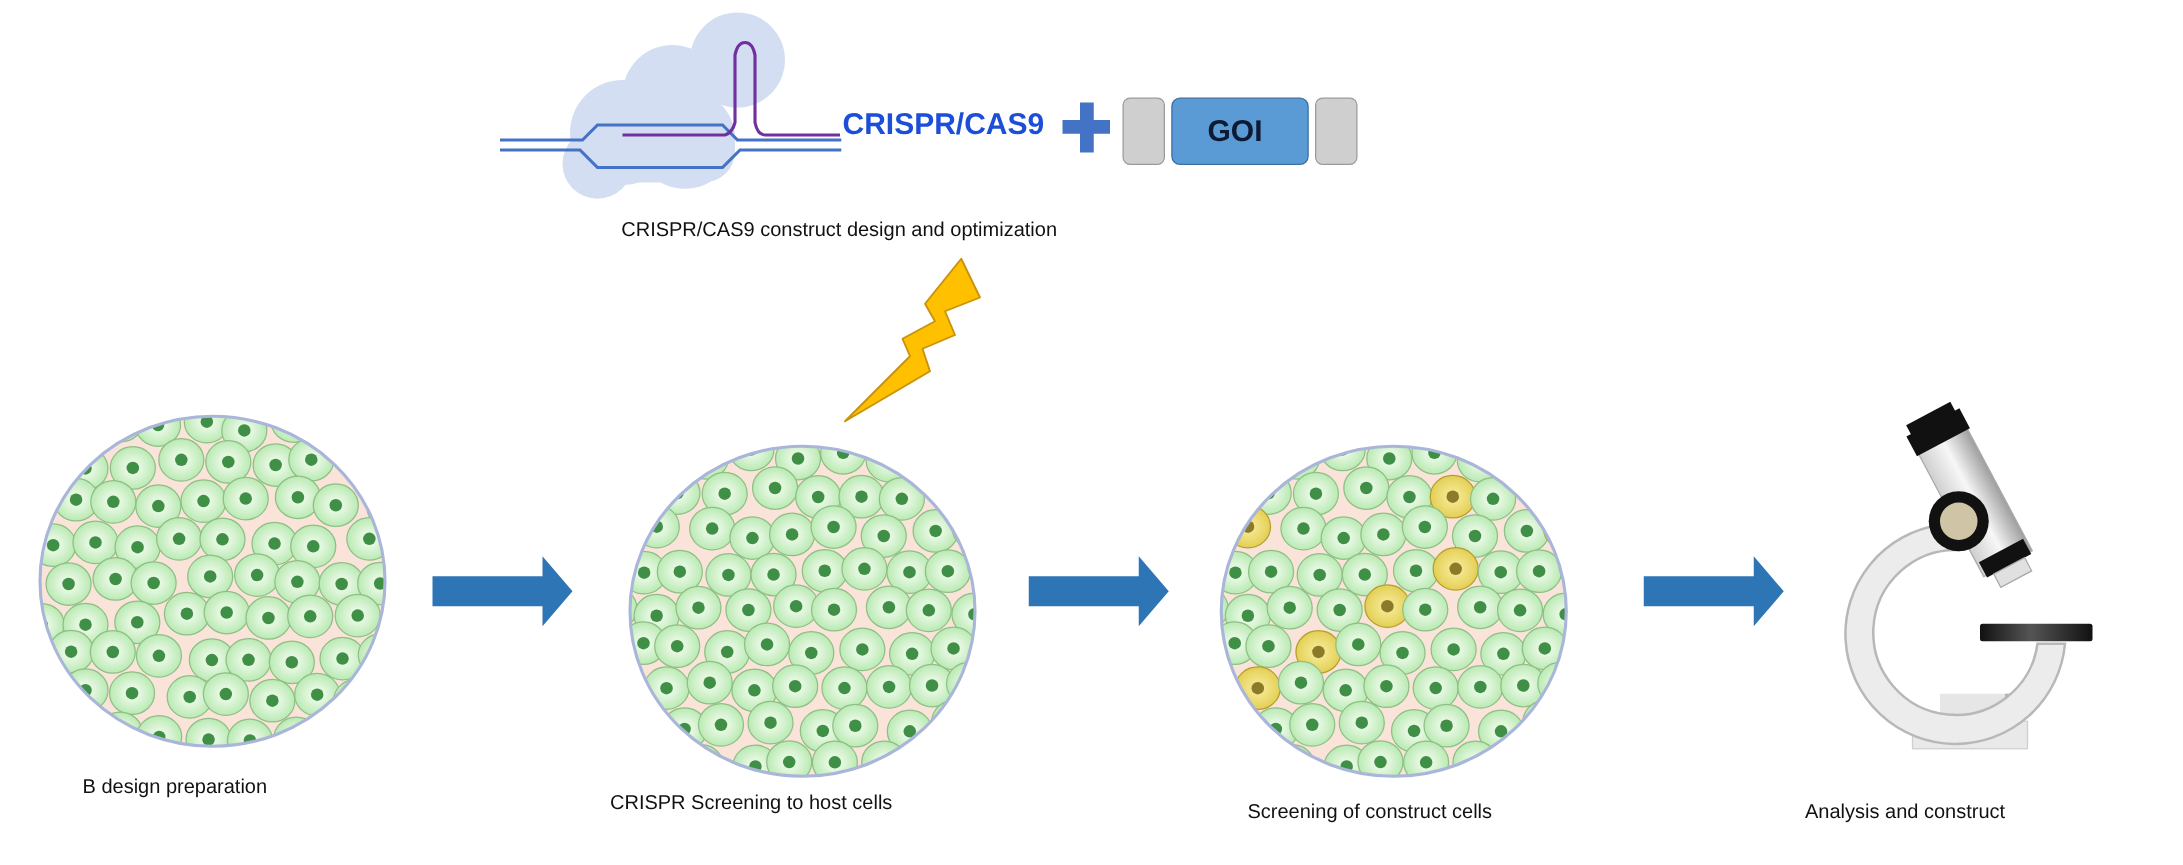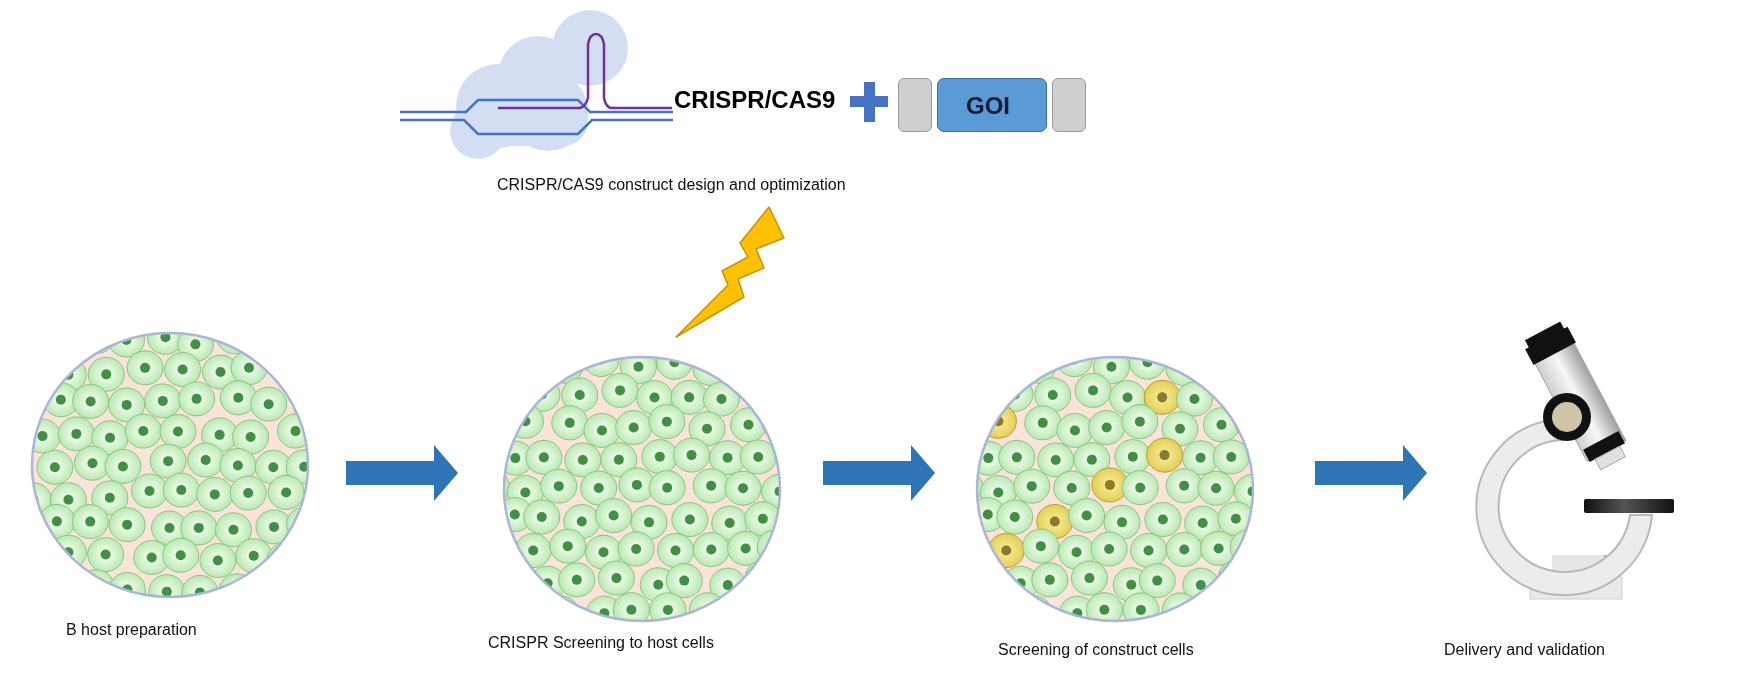--- a/index.html
+++ b/index.html
@@ -1,19 +1,19 @@
 <!DOCTYPE html>
 <html><head>
   <meta charset="utf-8">
   <style>
     html, body { margin: 0; padding: 0; background: #ffffff; }
     body { width: 1746px; height: 692px; position: relative; overflow: hidden;
            font-family: "Liberation Sans", sans-serif; color: #111; }
     .label { position: absolute; font-size: 16px; white-space: nowrap; color: #111; }
-    .bold-label { position: absolute; font-size: 24px; font-weight: bold; white-space: nowrap; color: #000000; }
+    .bold-label { position: absolute; font-size: 24px; font-weight: bold; white-space: nowrap; color: #1d4ed8; }
     .goi-text { position: absolute; font-size: 24px; font-weight: bold; color: #0d1a33; text-align: center; }
     svg { position: absolute; overflow: visible; }
   </style>
 </head>
 <body>
 
 <div>
   <svg width="260" height="160" style="left:398px; top:6px;">
 
     <g fill="#d4def2">
@@ -633,16 +633,16 @@
     <rect x="76" y="4" width="48" height="18" fill="#111"></rect>
     <rect x="80" y="-4" width="40" height="10" fill="#111"></rect>
     <rect x="80" y="120" width="40" height="14" fill="#111"></rect>
     <rect x="86" y="134" width="28" height="12" fill="#e0e0e0" stroke="#aaa"></rect>
   </g>
 
   <circle cx="85" cy="92" r="24" fill="#111"></circle>
   <circle cx="85" cy="92" r="15" fill="#cfc5a6"></circle>
 </svg>
 
-<div class="label" style="left:66px; top:621px;">B host preparation</div>
+<div class="label" style="left:66px; top:621px;">B design preparation</div>
 <div class="label" style="left:488px; top:634px;">CRISPR Screening to host cells</div>
 <div class="label" style="left:998px; top:641px;">Screening of construct cells</div>
-<div class="label" style="left:1444px; top:641px;">Delivery and validation</div>
+<div class="label" style="left:1444px; top:641px;">Analysis and construct</div>
 
 </body></html>

